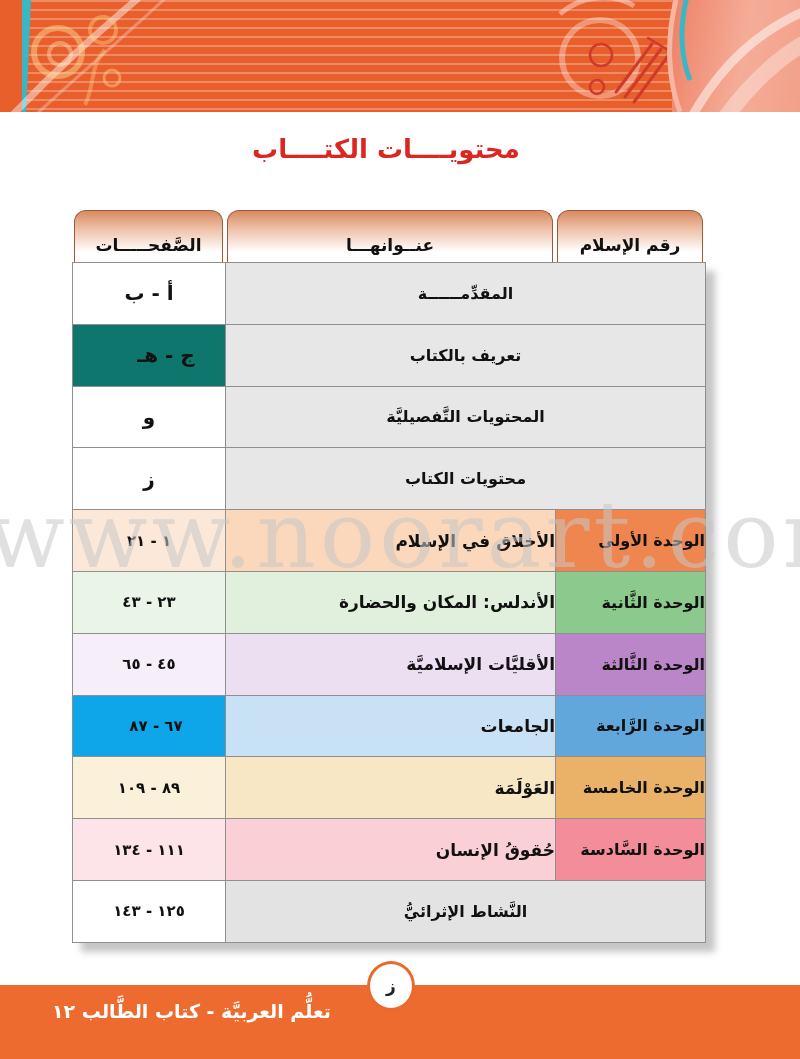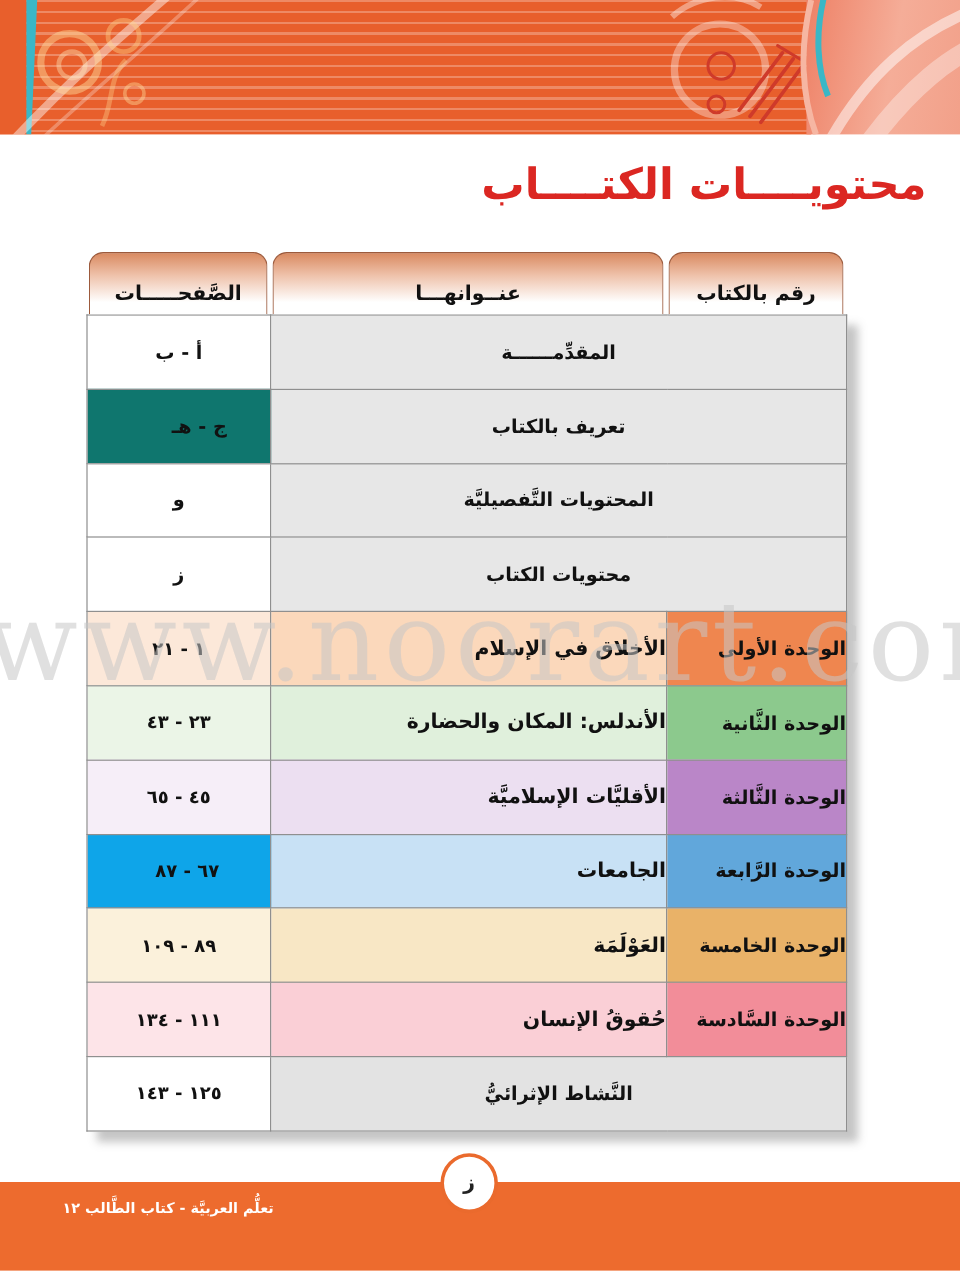--- a/index.html
+++ b/index.html
@@ -15,22 +15,22 @@
       rgba(255,255,255,.27) 0px, rgba(255,255,255,.27) 2px,
       rgba(0,0,0,0) 2px, rgba(0,0,0,0) 9px);
   }
   .header-right{
     position:absolute;top:0;left:672px;width:128px;height:112px;
     background:linear-gradient(100deg,#ee8166 0%,#f5ad98 55%,#f2a089 100%);
   }
   .header-svg{position:absolute;top:0;left:0;z-index:2;}
   
   .page-title{
-    position:absolute;top:134px;left:0;width:772px;text-align:right;
-    font-size:36px;font-weight:bold;direction:rtl;letter-spacing:0;
+    position:absolute;top:134px;left:0;width:772px;text-align:center;
+    font-size:26px;font-weight:bold;direction:rtl;letter-spacing:0;
   }
   
   .table-wrap{position:absolute;left:72px;top:210px;width:633px;z-index:1;}
   .thead{display:flex;direction:rtl;height:52px;}
   .th{box-sizing:border-box;height:52px;}
   .th.c-unit{width:150px}.th.c-title{width:330px}.th.c-pages{width:153px}
   .th-in{
     box-sizing:border-box;margin:0 2px;height:100%;
     border:1px solid #9c5a3c;border-bottom:none;
     border-radius:12px 12px 0 0;
@@ -43,32 +43,32 @@
     background:#fff;box-shadow:9px 9px 7px rgba(90,90,90,.35);
   }
   table.toc td{
     border:1px solid #8f8f8f;height:61.8px;font-weight:bold;color:#111;
     padding:0;box-sizing:border-box;
   }
   td.unit{text-align:right;color:#ffffff;font-size:16px;}
   td.ttl{text-align:right;padding-right:20px;font-size:17px;}
   td.merged{text-align:center;font-size:16px;}
   td.pgs{text-align:center;font-size:15px;}
-  tr:nth-child(-n+4) td.pgs{font-size:16px;}
+  tr:nth-child(-n+4) td.pgs{font-size:20px;}
   
   .watermark{
     position:absolute;top:482px;left:-14px;width:830px;z-index:5;
     font-family:"DejaVu Serif",serif;font-size:92px;letter-spacing:4px;
     color:rgba(198,198,198,.55);white-space:nowrap;pointer-events:none;
   }
   
   .footer-band{position:absolute;left:0;top:985px;width:800px;height:74px;background:#ed6b2e;}
   .footer-text{
     position:absolute;left:52px;top:1000px;color:#ffffff;
-    font-size:12px;font-weight:bold;direction:rtl;z-index:3;
+    font-size:19px;font-weight:bold;direction:rtl;z-index:3;
   }
   .page-circle{
     position:absolute;left:367px;top:961px;width:42px;height:44px;
     border-radius:50%;background:#ffffff;border:3px solid #ea6a2d;z-index:6;
     display:flex;align-items:center;justify-content:center;
     font-size:17px;font-weight:bold;color:#222;
   }
 </style>
 </head>
 <body>
@@ -101,21 +101,21 @@
   <path d="M687,-4 C679,28 681,58 690,80" stroke="#3ab7c6" stroke-width="5" fill="none"></path>
   <path d="M690,120 C722,62 762,28 812,8" stroke="rgba(255,255,255,.5)" stroke-width="9" fill="none"></path>
   <path d="M722,122 C760,70 792,48 818,36" stroke="rgba(255,255,255,.35)" stroke-width="16" fill="none"></path>
 </svg>
 
 <div class="page-title" style="color: rgb(219, 39, 34);">محتويــــات الكتــــاب</div>
 
 <div class="table-wrap">
   <div class="thead">
     <div class="th c-unit">
-      <div class="th-in">رقم بالكتاب</div>
+      <div class="th-in">رقم الإسلام</div>
     </div>
     <div class="th c-title">
       <div class="th-in">عنــوانهـــا</div>
     </div>
     <div class="th c-pages">
       <div class="th-in">الصَّفحـــــات</div>
     </div>
   </div>
 
   <table class="toc">

